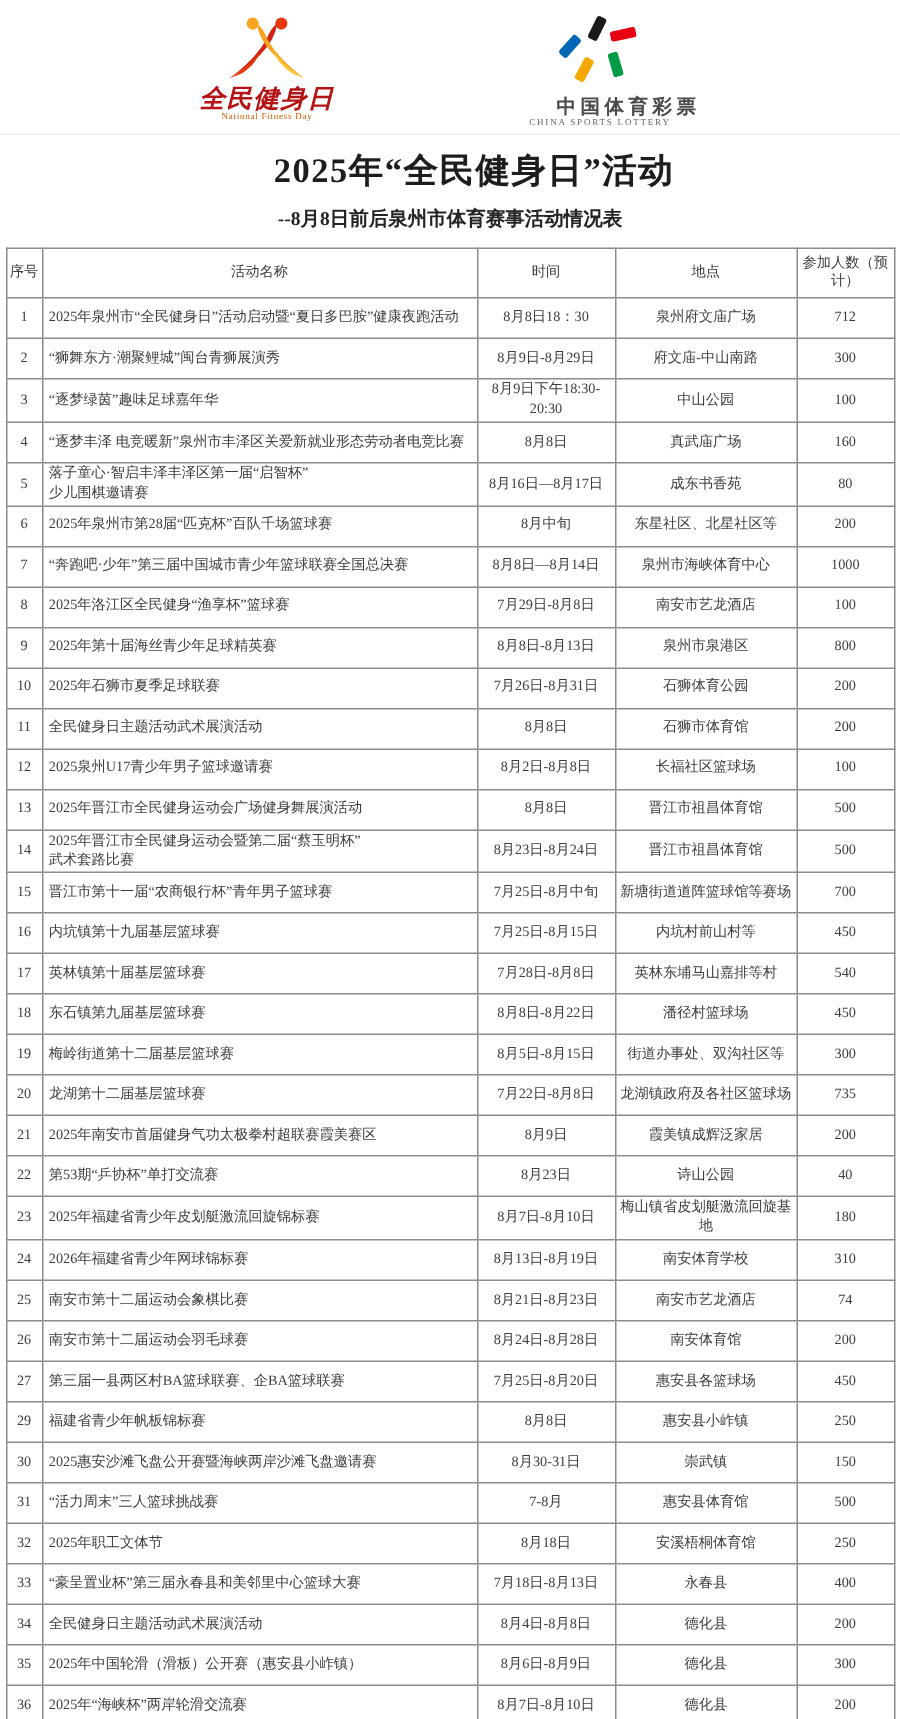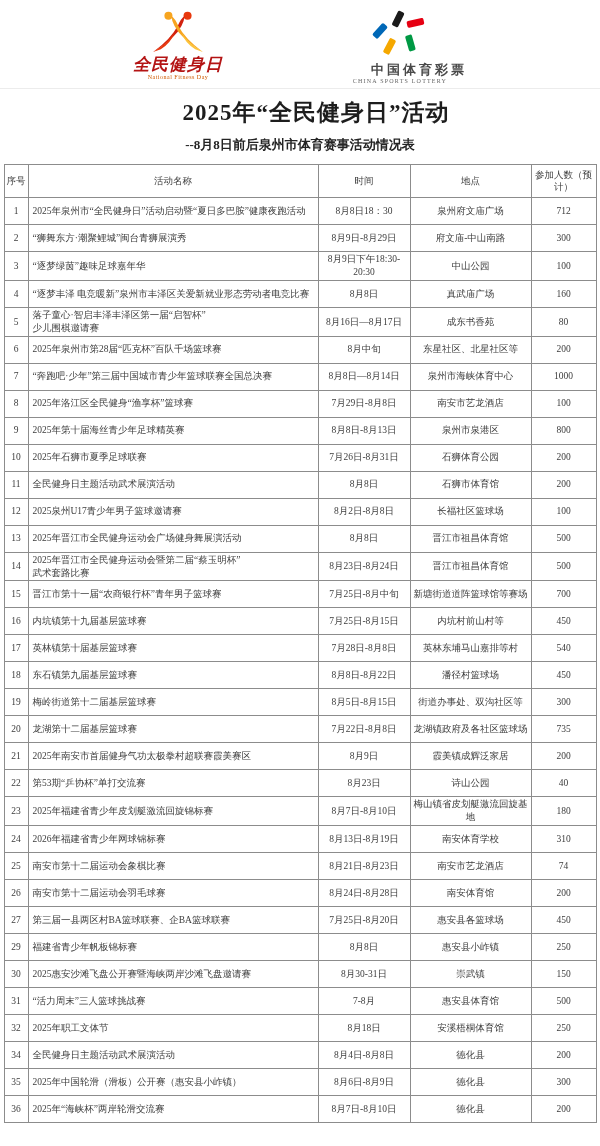--- a/index.html
+++ b/index.html
@@ -305,20 +305,27 @@
           <td>500</td>
         </tr>
         <tr>
           <td>32</td>
           <td class="name">2025年职工文体节</td>
           <td>8月18日</td>
           <td>安溪梧桐体育馆</td>
           <td>250</td>
         </tr>
         <tr>
+          <td>33</td>
+          <td class="name">“豪呈置业杯”第三届永春县和美邻里中心篮球大赛</td>
+          <td>7月18日-8月13日</td>
+          <td>永春县</td>
+          <td>400</td>
+        </tr>
+        <tr>
           <td>34</td>
           <td class="name">全民健身日主题活动武术展演活动</td>
           <td>8月4日-8月8日</td>
           <td>德化县</td>
           <td>200</td>
         </tr>
         <tr>
           <td>35</td>
           <td class="name">2025年中国轮滑（滑板）公开赛（惠安县小岞镇）</td>
           <td>8月6日-8月9日</td>

